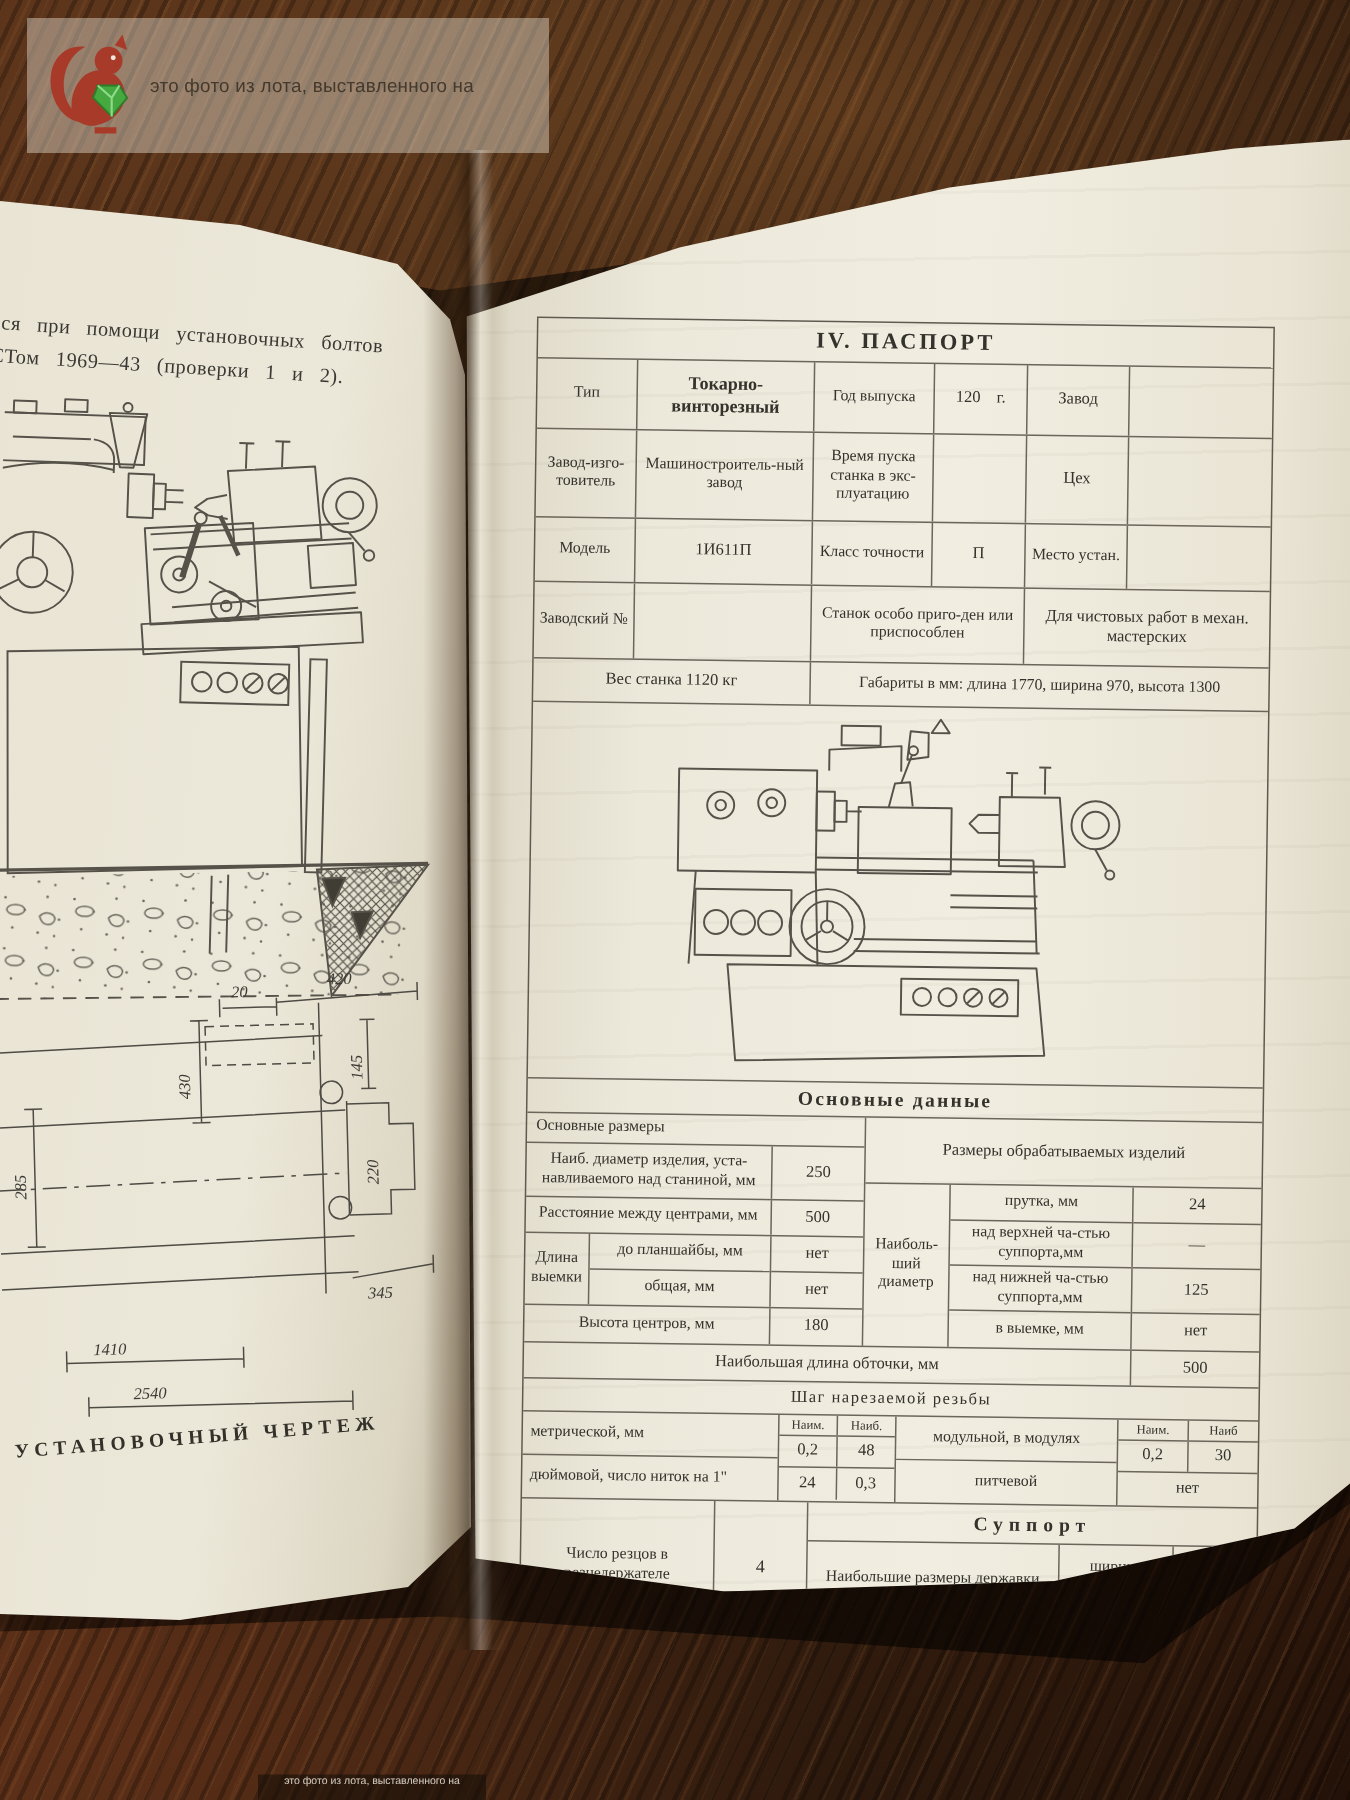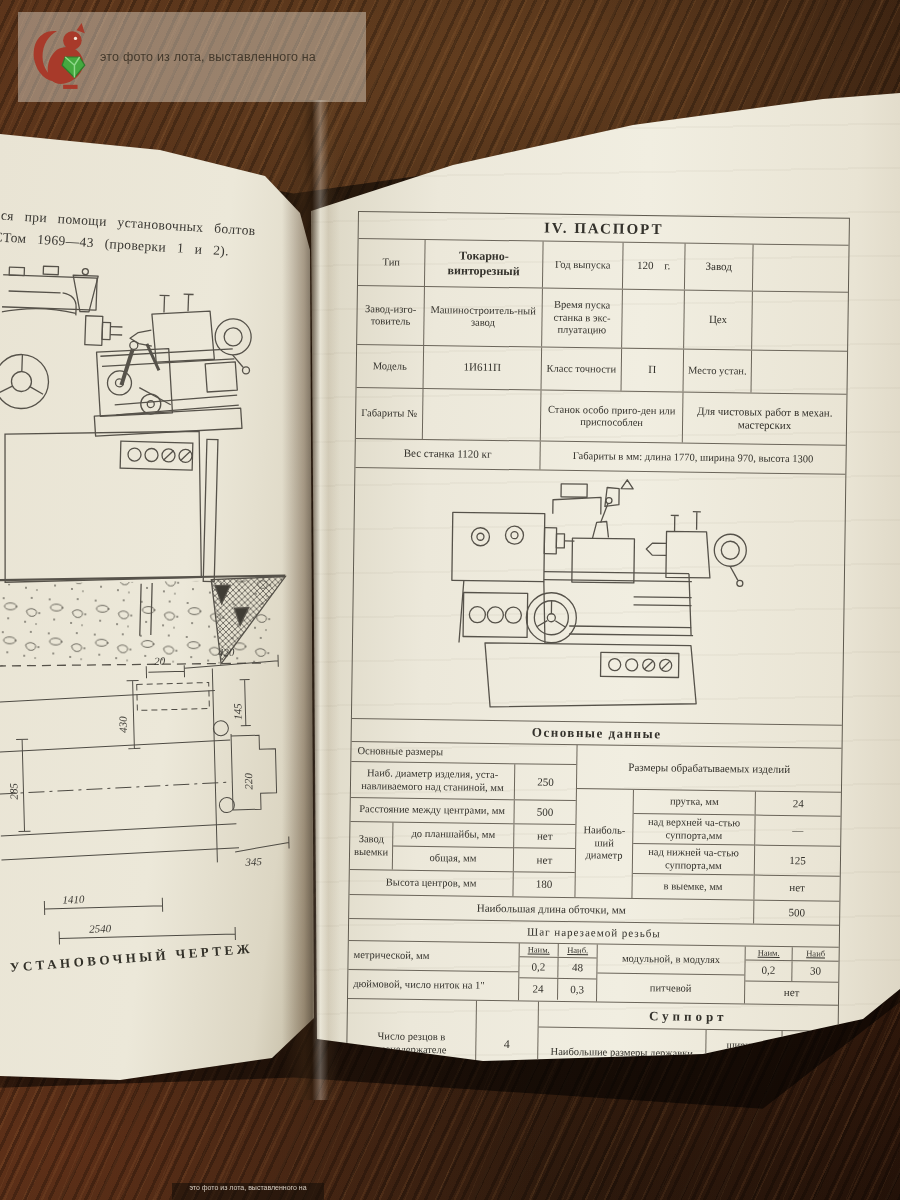--- a/index.html
+++ b/index.html
@@ -48,21 +48,21 @@
   .lp-base{position:absolute;left:0px;top:298px;transform:rotate(1.5deg);}
   .lp-install{position:absolute;left:0px;top:512px;transform:rotate(-1.5deg);}
   
   .doc{position:absolute;left:55px;top:122px;width:490px;transform:rotate(0.8deg);transform-origin:top left;
     color:#34322c;}
   .frame{border:1.5px solid #5f5a4f;}
   .cell{display:flex;align-items:center;justify-content:center;text-align:center;padding:1px 3px;box-sizing:border-box;}
   .bl{border-left:1px solid #6b655a;}
   .bb{border-bottom:1px solid #6b655a;}
   .bt{border-top:1px solid #6b655a;}
-  .fs9{font-size:8.5px;line-height:1.05;text-decoration:underline;}
+  .fs9{font-size:8.5px;line-height:1.05;}
   .fs10{font-size:10.5px;line-height:1.18;}
   .fs11{font-size:11px;line-height:1.2;}
   .fs12{font-size:12px;}
   .doc-title{height:26px;font-weight:bold;font-size:15px;letter-spacing:2px;}
   .ht-row{display:flex;}
   .draw{height:250px;display:flex;align-items:center;justify-content:center;}
   .main-head{height:24px;font-weight:bold;font-size:13px;letter-spacing:1.5px;}
   .col{display:flex;flex-direction:column;box-sizing:border-box;}
   .row{display:flex;box-sizing:border-box;}
   .grow{flex:1;}
@@ -217,21 +217,21 @@
         </div>
         <div class="ht-row bt" style="height:42px">
           <div class="cell fs10" style="width:66px">Модель</div>
           <div class="cell fs11 bl" style="width:118px">1И611П</div>
           <div class="cell fs10 bl" style="width:80px">Класс точности</div>
           <div class="cell fs11 bl" style="width:62px">П</div>
           <div class="cell fs10 bl" style="width:68px">Место устан.</div>
           <div class="cell bl" style="width:96px"></div>
         </div>
         <div class="ht-row bt" style="height:50px">
-          <div class="cell fs10" style="width:66px">Габариты №</div>
+          <div class="cell fs10" style="width:66px">Заводский №</div>
           <div class="cell bl" style="width:118px"></div>
           <div class="cell fs10 bl" style="width:142px">Станок особо приго-ден или приспособлен</div>
           <div class="cell fs11 bl" style="width:164px">Для чистовых работ в механ. мастерских</div>
         </div>
         <div class="ht-row bt bb" style="height:28px">
           <div class="cell fs11" style="width:184px">Вес станка 1120 кг</div>
           <div class="cell fs10 bl" style="width:306px">Габариты в мм: длина 1770, ширина 970, высота 1300</div>
         </div>
       </div>
 
@@ -294,21 +294,21 @@
           <div class="cell fs10 bb" style="height:20px;justify-content:flex-start;padding-left:6px">Основные размеры</div>
           <div class="row bb" style="height:36px">
             <div class="cell fs10 grow">Наиб. диаметр изделия, уста-навливаемого над станиной, мм</div>
             <div class="cell fs11 bl" style="width:62px">250</div>
           </div>
           <div class="row bb" style="height:24px">
             <div class="cell fs10 grow">Расстояние между центрами, мм</div>
             <div class="cell fs11 bl" style="width:62px">500</div>
           </div>
           <div class="row bb" style="height:48px">
-            <div class="cell fs10" style="width:42px">Завод выемки</div>
+            <div class="cell fs10" style="width:42px">Длина выемки</div>
             <div class="col grow bl">
               <div class="cell fs10 bb grow">до планшайбы, мм</div>
               <div class="cell fs10 grow">общая, мм</div>
             </div>
             <div class="col bl" style="width:62px">
               <div class="cell fs11 bb grow">нет</div>
               <div class="cell fs11 grow">нет</div>
             </div>
           </div>
           <div class="row" style="height:24px">

